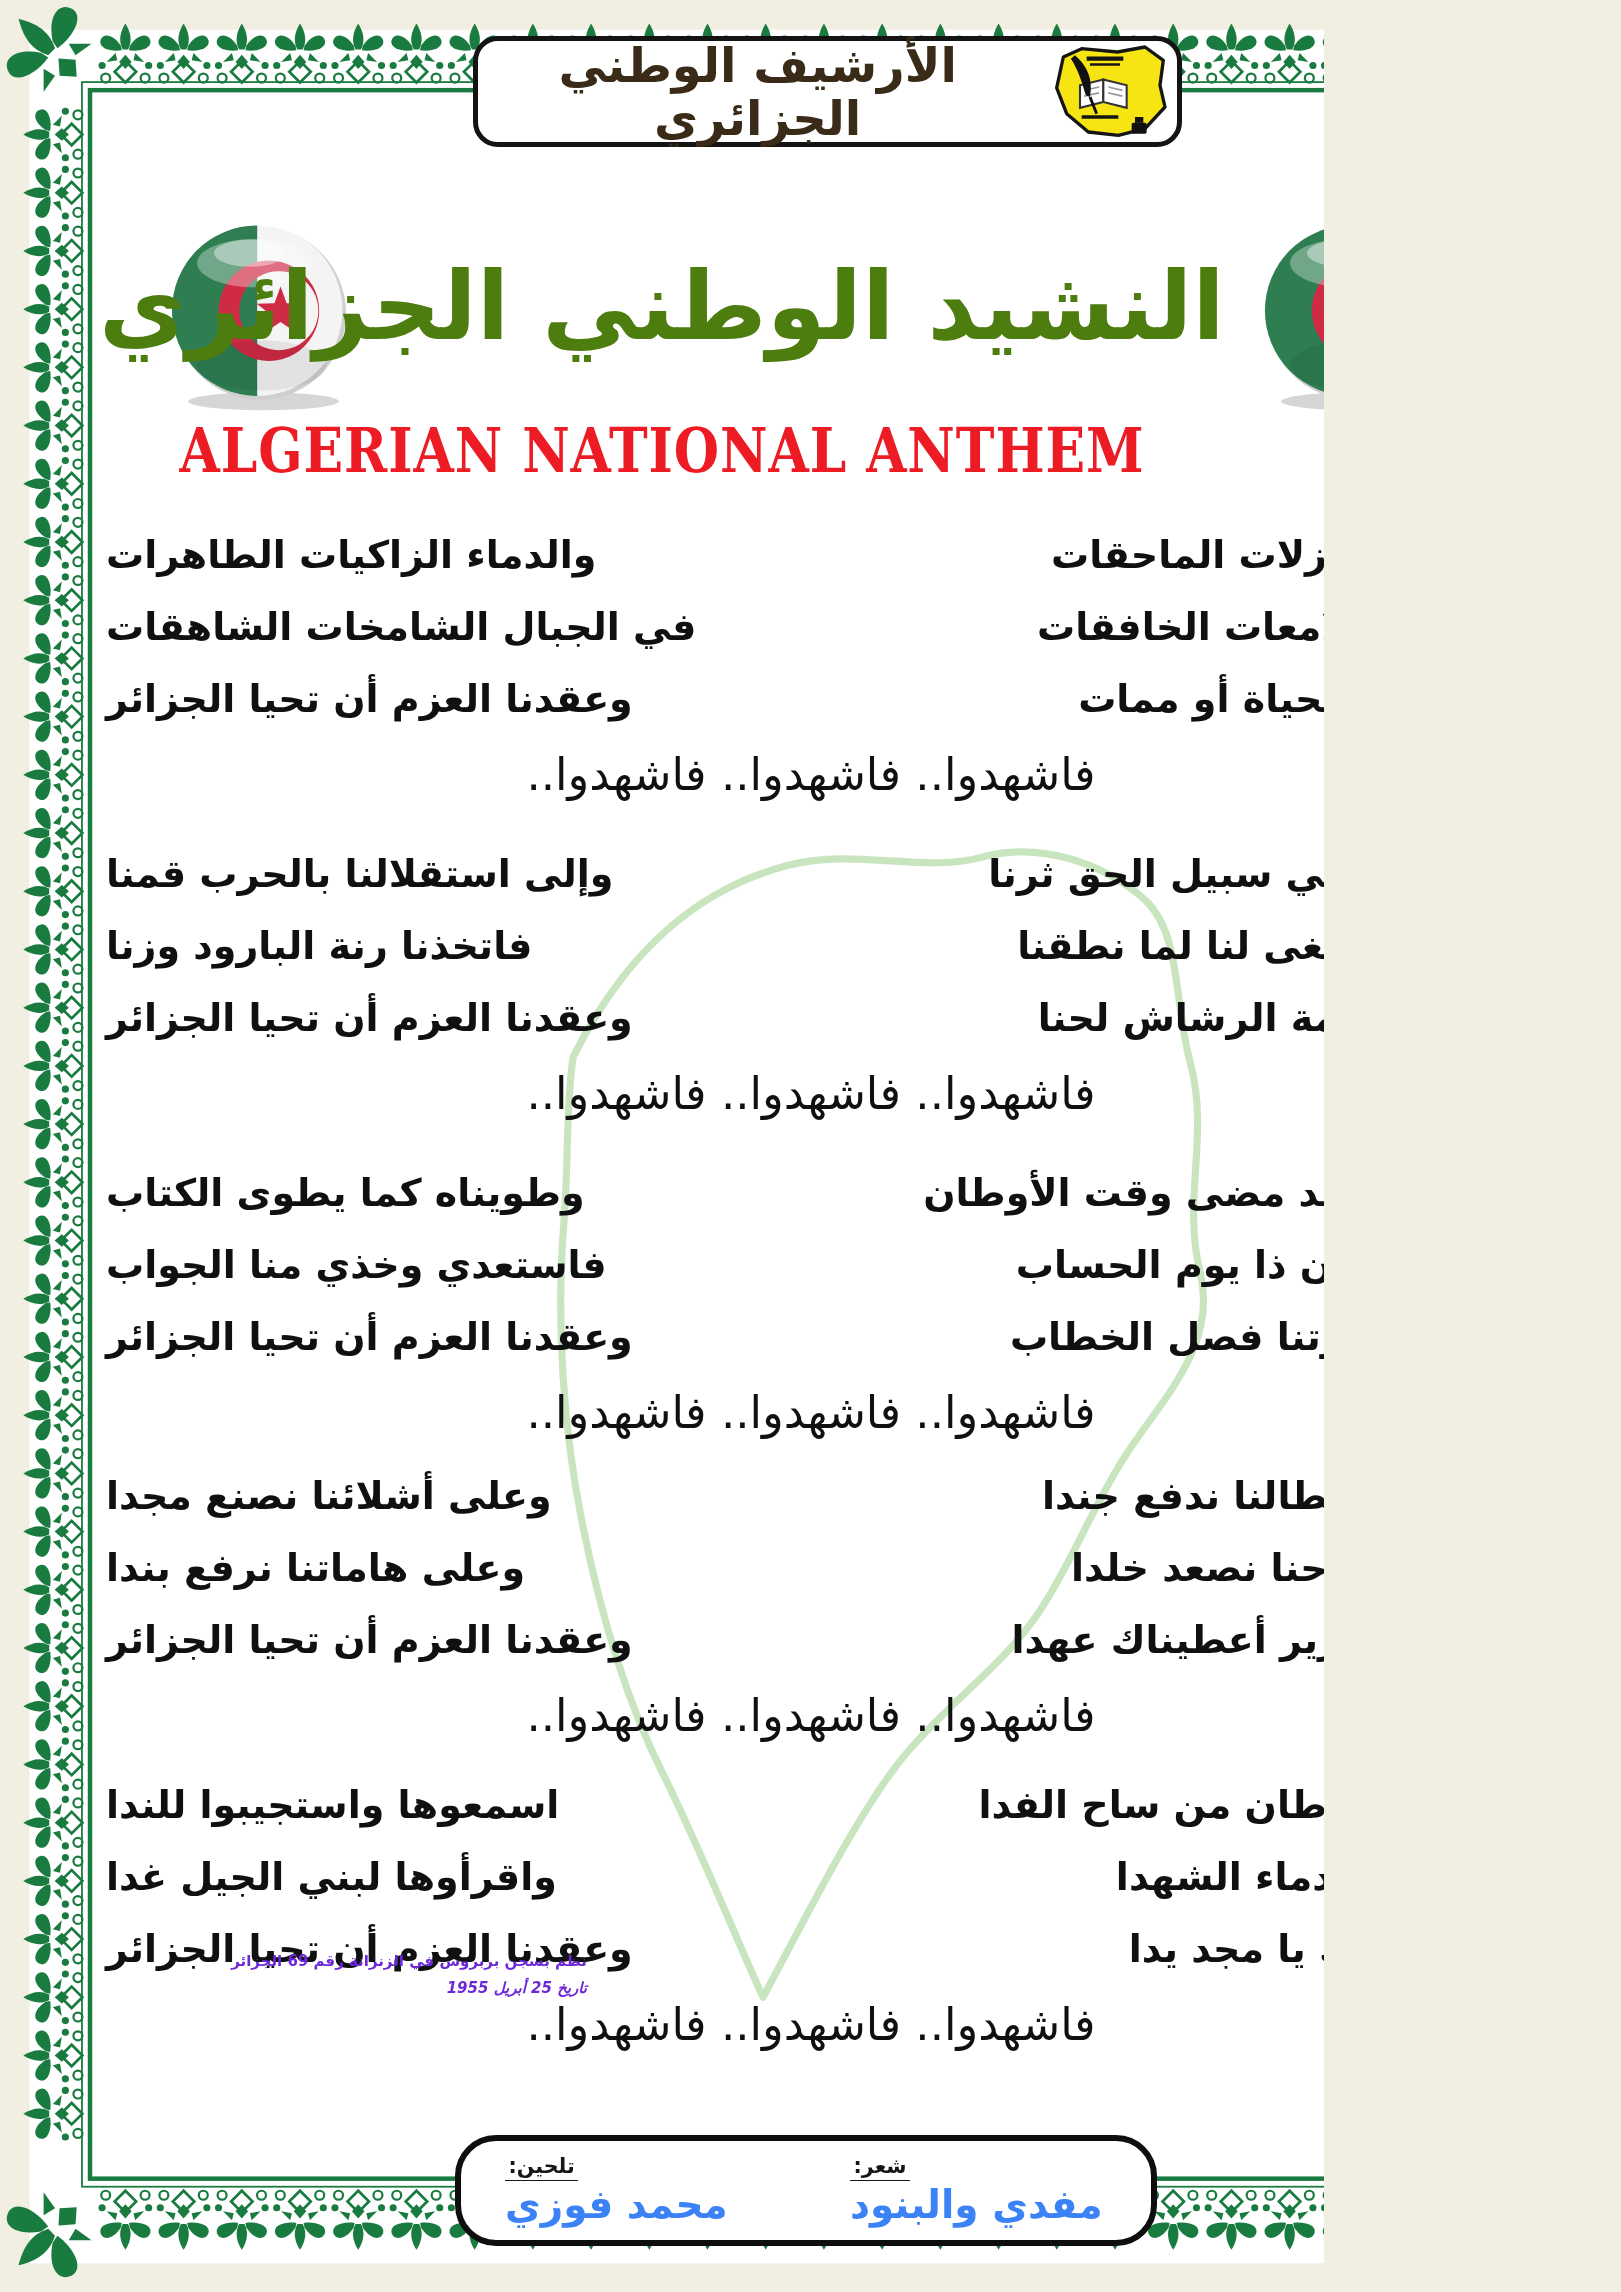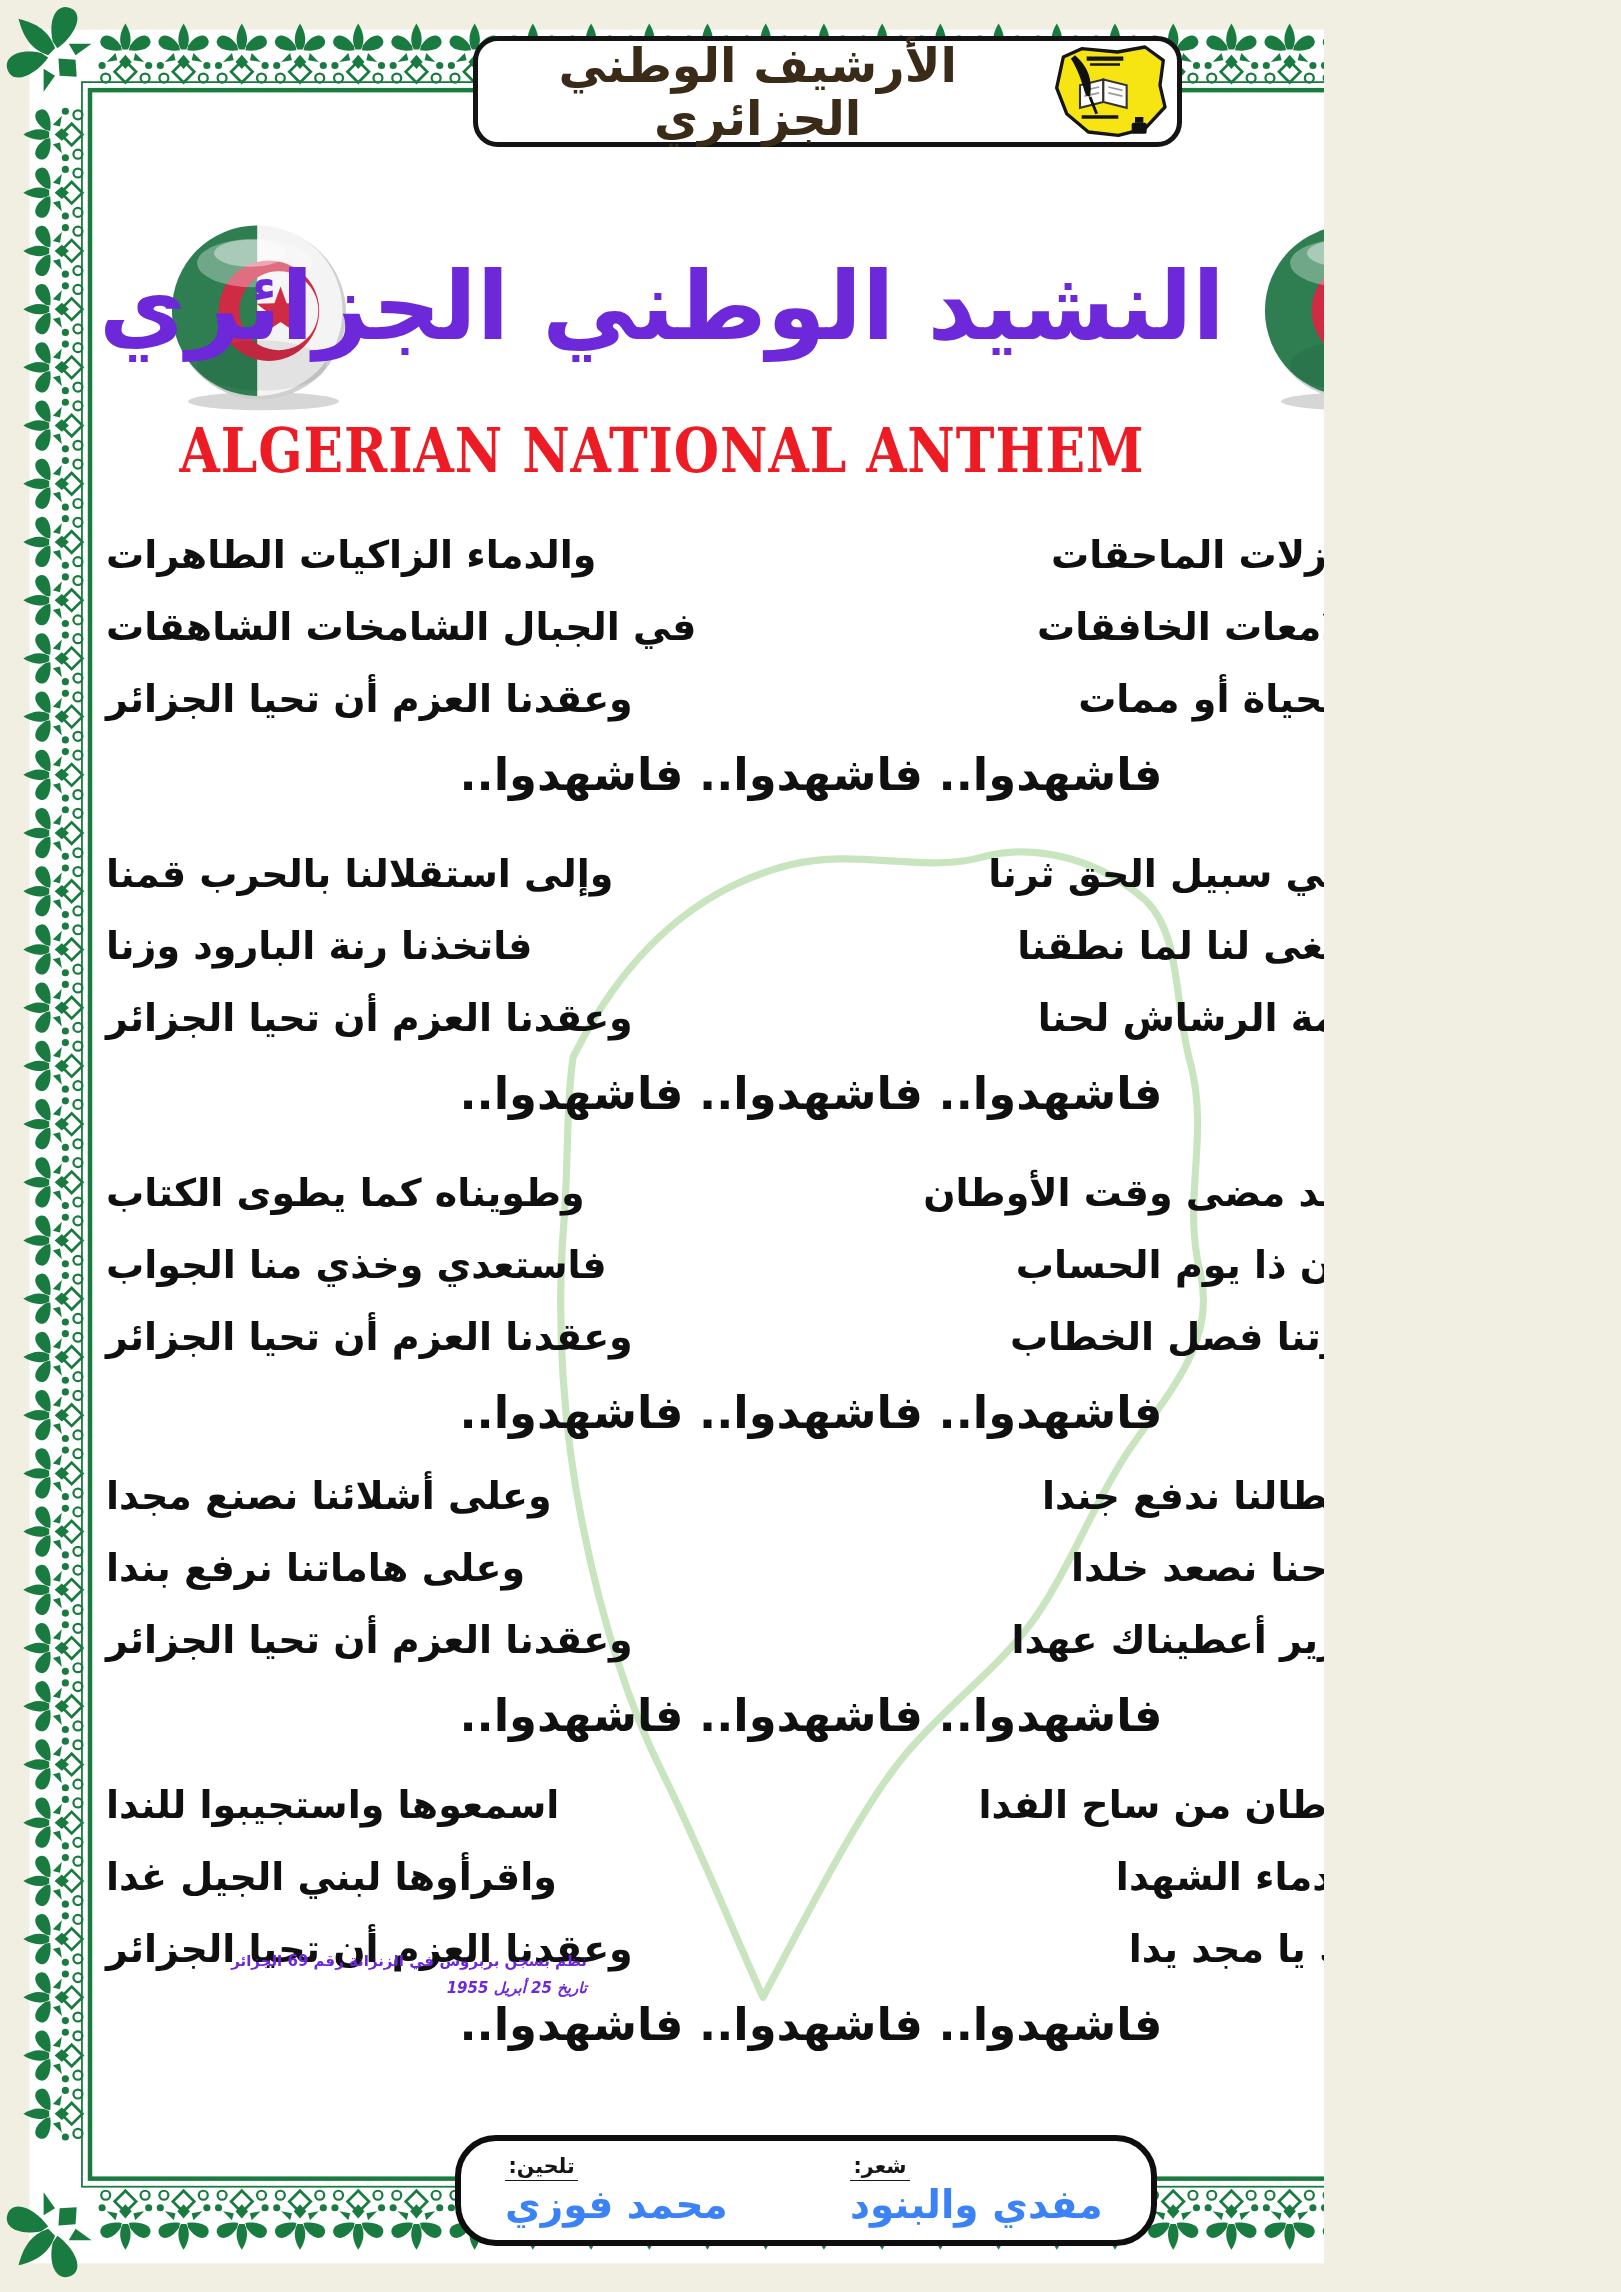--- a/index.html
+++ b/index.html
@@ -24,38 +24,38 @@
 
   
   .flag { position:absolute; top:220px; width:190px; height:193px; z-index:1; }
   .flag.left  { left:164px; }
   .flag.right { left:1257px; }
 
   
   .title-ar {
     position:absolute; left:0; top:217px; width:100%; z-index:1;
     text-align:center; direction:rtl;
-    font-size:95px; font-weight:bold; color:#6d28d9; line-height:179px;
+    font-size:95px; font-weight:bold; color:#4d7c0f; line-height:179px;
   }
   .title-en {
     position:absolute; left:0; top:414px; width:100%; z-index:1;
     text-align:center; font-family:"DejaVu Serif", serif;
     font-size:52px; font-weight:bold; color:#ed1c24;
     letter-spacing:0.9px; transform:scaleY(1.18); transform-origin:top center;
   }
 
   
   .verse { position:absolute; left:106px; width:1410px; z-index:1; direction:rtl; }
   .vrow {
     display:flex; justify-content:space-between; align-items:center;
     height:72px; font-size:38px; font-weight:bold; color:#101010;
   }
   .hemi { white-space:nowrap; }
   .refrain {
-    text-align:center; font-size:45px; font-weight:bold; color:#101010;
+    text-align:center; font-size:45px; font-weight:normal; color:#101010;
     height:75px; line-height:75px; margin-top:1.8px;
   }
   .v1 { top:519px; } .v2 { top:838px; } .v3 { top:1157px; }
   .v4 { top:1460px; } .v5 { top:1769px; }
 
   
   .footnote {
     position:absolute; left:202px; top:1948px; width:385px; z-index:1;
     direction:rtl; text-align:right; color:#6d28d9;
     font-size:15px; line-height:27px; font-weight:bold;

